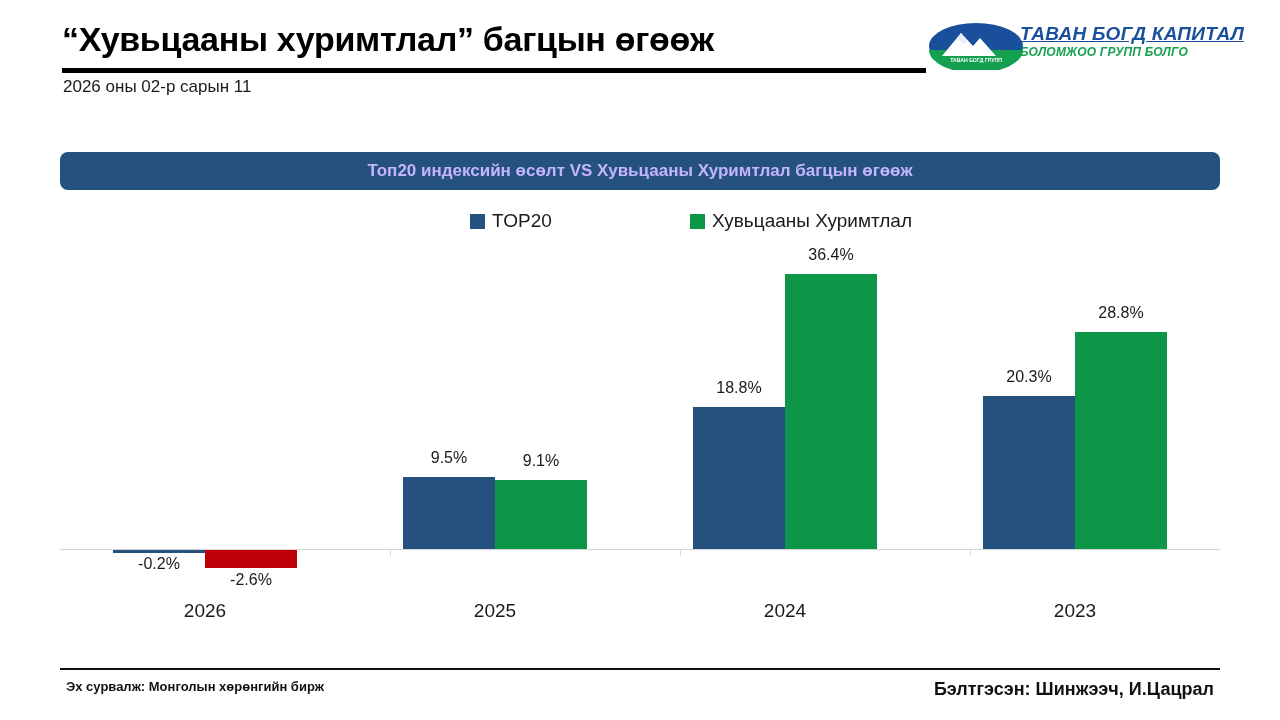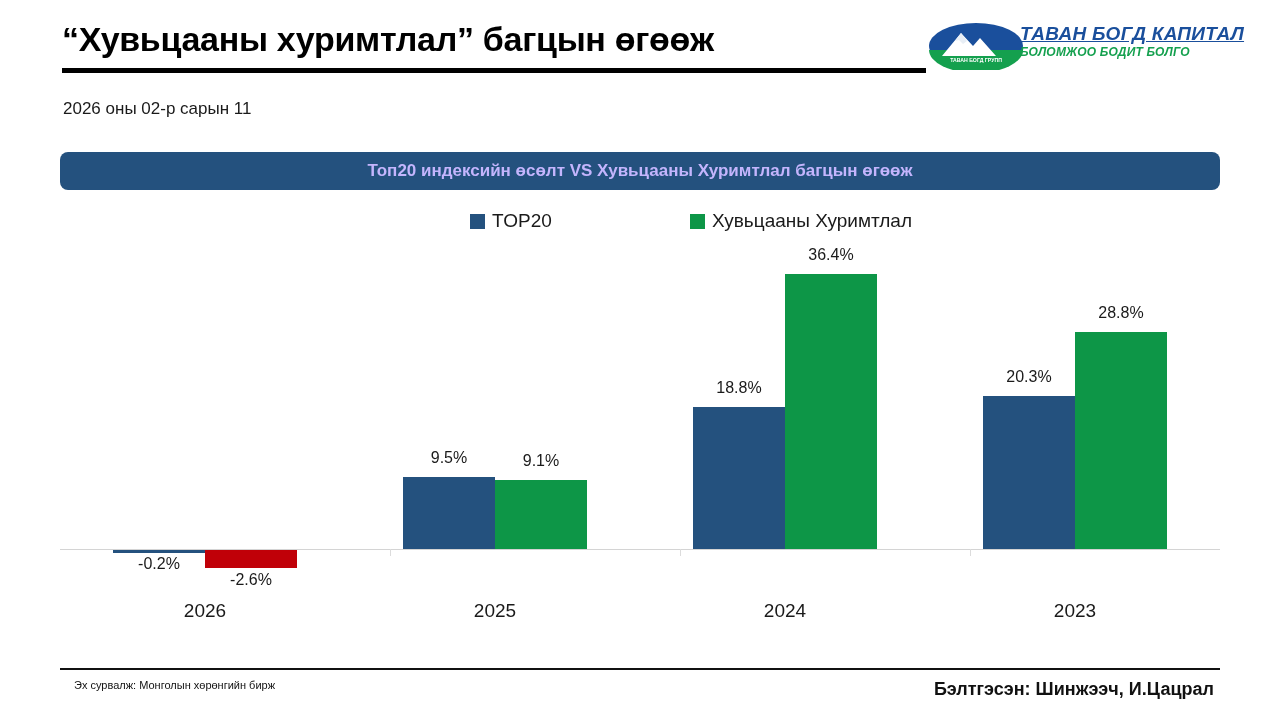--- a/index.html
+++ b/index.html
@@ -16,21 +16,21 @@
   .header{position:absolute;left:0;top:0;width:1280px;height:120px;}
   .title{
     position:absolute;left:62px;top:20px;
     font-size:34px;font-weight:bold;letter-spacing:-0.3px;
     color:#000000;white-space:nowrap;
   }
   .title-rule{
     position:absolute;left:62px;top:68px;width:864px;height:5px;background:#000000;
   }
   .subtitle{
-    position:absolute;left:63px;top:99px;
+    position:absolute;left:63px;top:77px;
     font-size:17px;color:#1a1a1a;white-space:nowrap;
   }
 
   
   .logo{position:absolute;left:928px;top:20px;width:292px;height:52px;}
   .logo-mark{position:absolute;left:0;top:2px;width:96px;height:48px;}
   .logo-text{position:absolute;left:92px;top:3px;width:200px;}
   .logo-line1{
     font-size:19px;font-weight:bold;font-style:italic;color:#1a4f9c;
     letter-spacing:0.3px;line-height:22px;white-space:nowrap;text-decoration:underline;
@@ -70,21 +70,21 @@
   .bar-label{
     position:absolute;font-size:16px;color:#1a1a1a;text-align:center;white-space:nowrap;
   }
   .cat-label{
     position:absolute;font-size:19px;color:#1a1a1a;text-align:center;white-space:nowrap;
   }
 
   
   .footer{position:absolute;left:60px;top:668px;width:1160px;height:40px;}
   .footer-rule{position:absolute;left:0;top:0;width:1160px;height:2px;background:#111111;}
-  .footer-left{position:absolute;left:14px;top:11px;font-size:11px;font-weight:normal;color:#111;white-space:nowrap;}
+  .footer-left{position:absolute;left:6px;top:11px;font-size:13px;font-weight:bold;color:#111;white-space:nowrap;}
   .footer-right{position:absolute;right:6px;top:11px;font-size:18px;font-weight:bold;color:#111;white-space:nowrap;}
 </style>
 </head>
 <body>
 
 <div class="header">
   <div class="title">“Хувьцааны хуримтлал” багцын өгөөж</div>
   <div class="title-rule"></div>
   <div class="subtitle">2026 оны 02-р сарын 11</div>
 
@@ -93,21 +93,21 @@
       <svg width="96" height="48" viewBox="0 0 96 48" xmlns="http://www.w3.org/2000/svg">
         <ellipse cx="48" cy="24" rx="47" ry="23" fill="#1a4f9c"></ellipse>
         <path d="M1 28 A47 23 0 0 0 95 28 Z" fill="#14a04e"></path>
         <path d="M14 34 L33 11 L45 24 L52 16 L68 34 Z" fill="#ffffff"></path>
         <path d="M27 19 L33 11 L39 19 L35 22 L31 18 Z" fill="#e8eef5"></path>
         <text x="48" y="40" font-family="'Liberation Sans',sans-serif" font-size="5.2" font-weight="bold" fill="#ffffff" text-anchor="middle">ТАВАН БОГД ГРУПП</text>
       </svg>
     </div>
     <div class="logo-text">
       <div class="logo-line1">ТАВАН БОГД КАПИТАЛ</div>
-      <div class="logo-line2">БОЛОМЖОО БОДИТ БОЛГО</div>
+      <div class="logo-line2">БОЛОМЖОО ГРУПП БОЛГО</div>
     </div>
   </div>
 </div>
 
 <div class="chart-panel">
 
   <div class="chart-header">
     <span class="chart-header-title">Топ20 индексийн өсөлт VS Хувьцааны Хуримтлал багцын өгөөж</span>
   </div>
 

